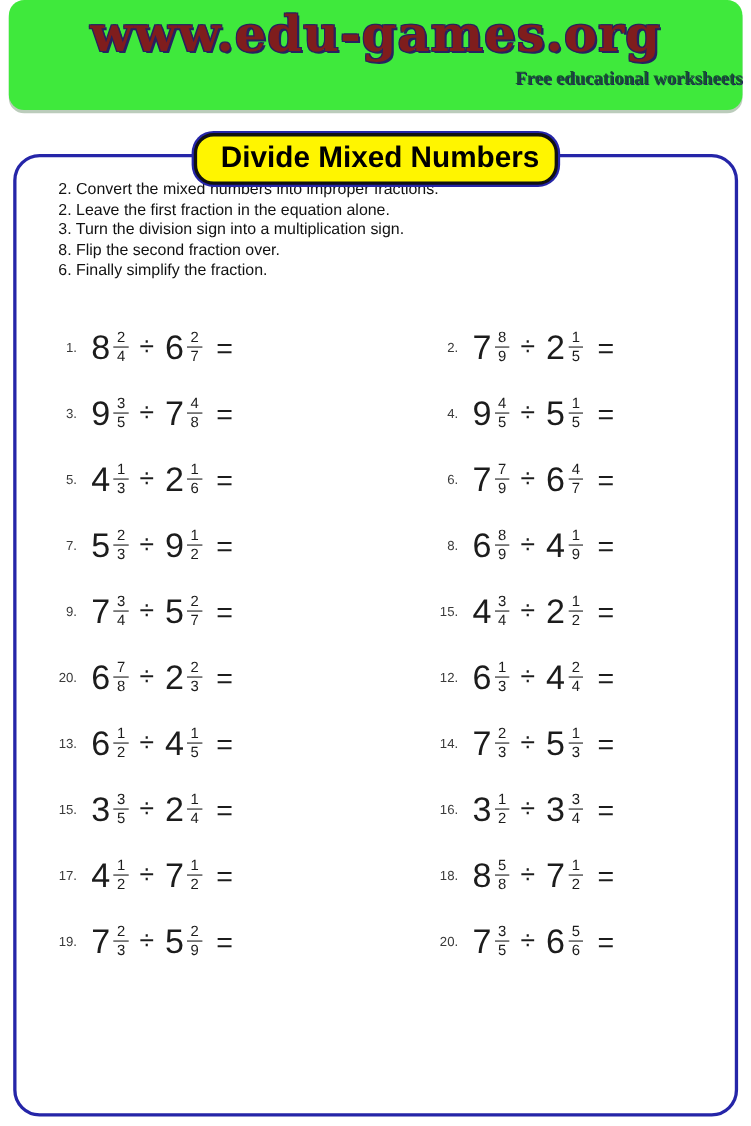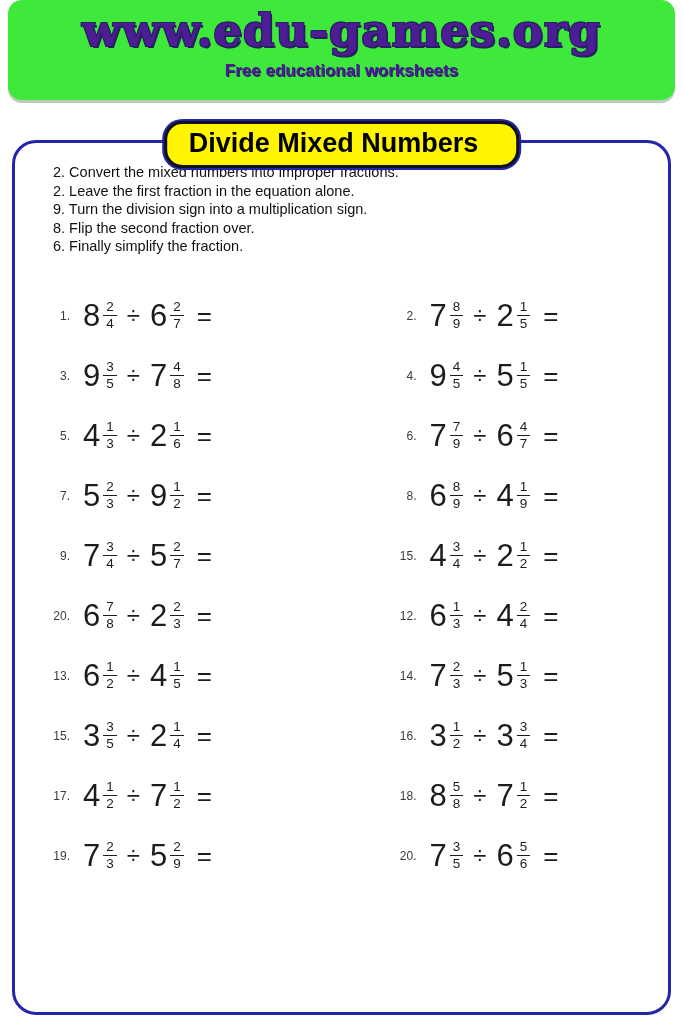--- a/index.html
+++ b/index.html
@@ -17,46 +17,47 @@
     border-radius: 14px;
     box-shadow: 0 3px 0 rgba(60,110,60,0.35);
     text-align: center;
   }
   .banner-url {
     padding-top: 4px;
     font-family: "DejaVu Serif", serif;
     font-weight: bold;
     font-size: 45px;
     letter-spacing: 1px;
-    color: #4c1d95;
+    color: #7f1d1d;
     text-shadow: 2px 2px 0 #262161, -1px -1px 0 #262161, 1px -1px 0 #262161, -1px 1px 0 #262161;
   }
   .banner-sub {
     margin-top: 4px;
-    font-family: Liberation Sans, sans-serif;
+    font-family: Liberation Serif, serif;
     font-weight: bold;
     font-size: 17px;
-    color: #4c1d95;
+    color: #14532d;
     text-shadow: 1px 1px 0 #262161;
+    text-align: right;
   }
 
   
   .sheet {
     position: absolute; left: 12px; top: 140px; width: 659px; height: 875px;
     border: 3px solid #2525a8;
     border-radius: 24px;
     background: #ffffff;
   }
   .title-pill {
     position: absolute; left: 50%; top: -22px; transform: translateX(-50%);
     background: #fff500;
     border: 3px solid #111111;
     box-shadow: 0 0 0 2px #2525a8;
     border-radius: 18px;
-    padding: 4px 38px 6px 22px;
+    padding: 4px 14px 6px 22px;
     font-size: 27px;
     font-weight: bold;
     color: #000000;
     white-space: nowrap;
   }
 
   .howto {
     margin: 60px 0 0 38px;
     font-size: 14.5px;
     color: #111111;
@@ -130,21 +131,21 @@
   <div class="banner-sub">Free educational worksheets</div>
 </div>
 
 <div class="sheet">
   <div class="title-pill">Divide Mixed Numbers</div>
 
 
   <div class="instructions">
       <div class="instruction-line">2. Convert the mixed numbers into improper fractions.</div>
       <div class="instruction-line">2. Leave the first fraction in the equation alone.</div>
-      <div class="instruction-line">9. Turn the division sign into a multiplication sign.</div>
+      <div class="instruction-line">3. Turn the division sign into a multiplication sign.</div>
       <div class="instruction-line">8. Flip the second fraction over.</div>
       <div class="instruction-line">6. Finally simplify the fraction.</div>
     </div>
 
   <div class="problems">
       <div class="problem">
         <span class="problem-number">1.</span>
         <span class="expr">
           <span class="mixed" style="display: inline-flex; align-items: center;">
             <span class="whole">8</span>

